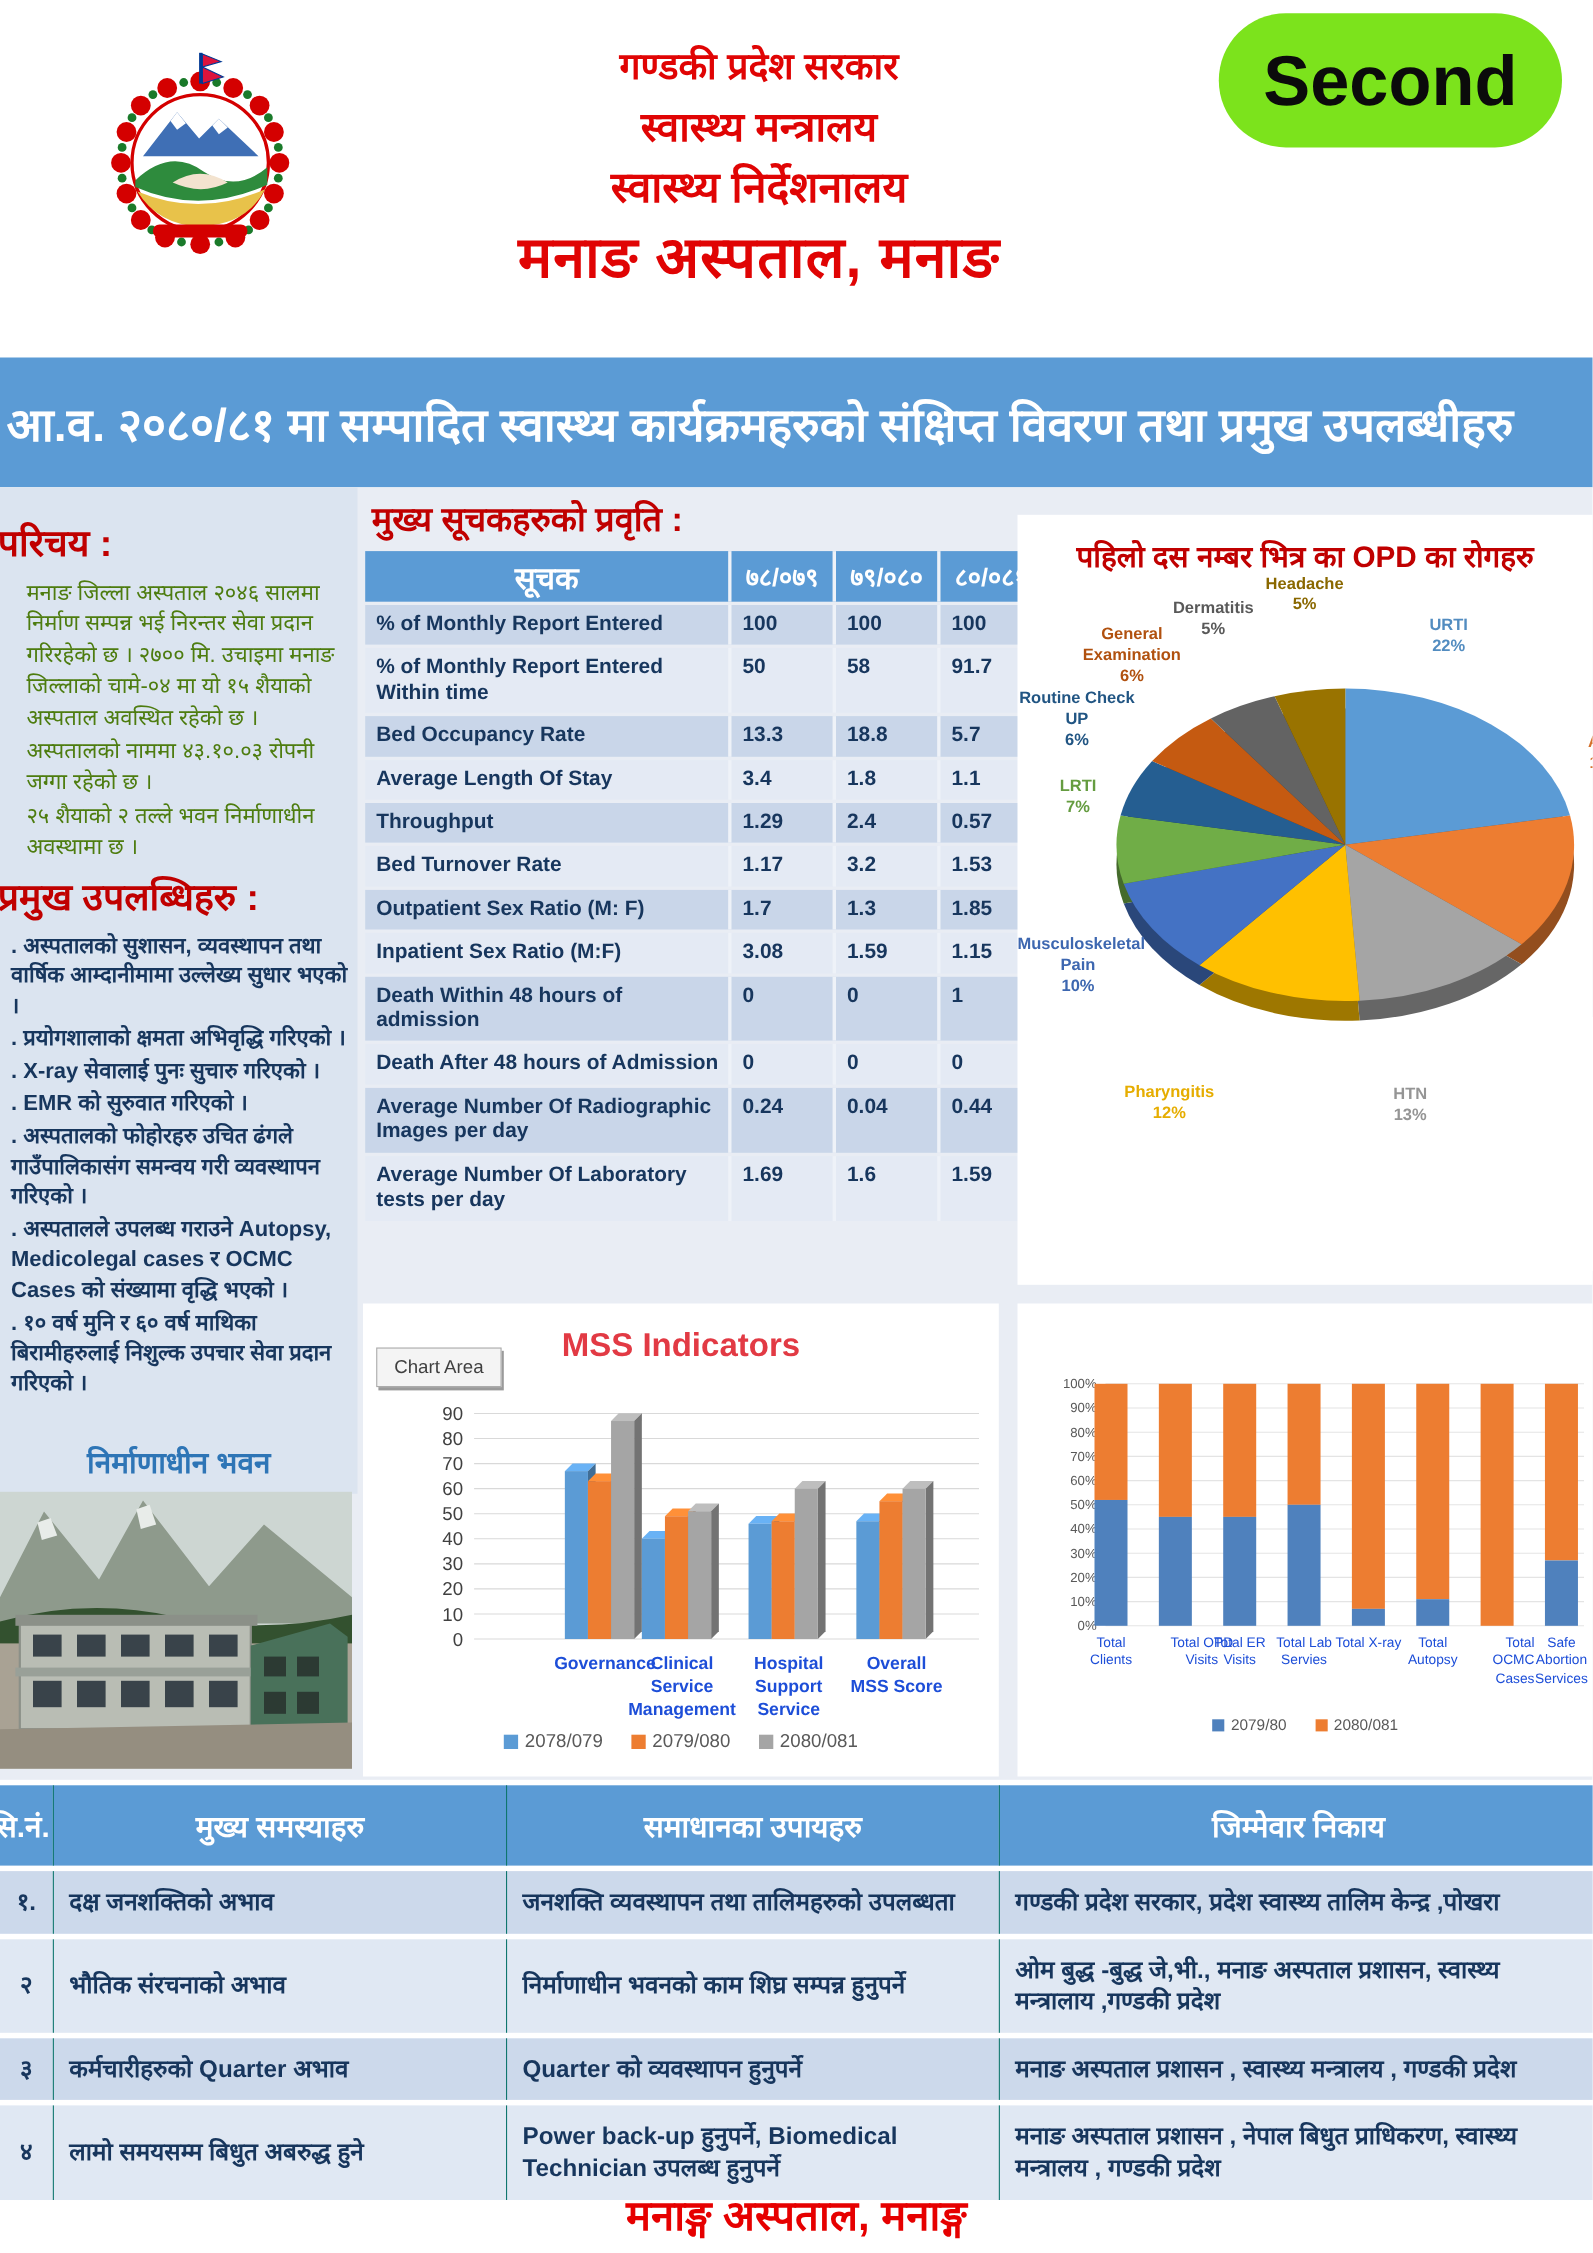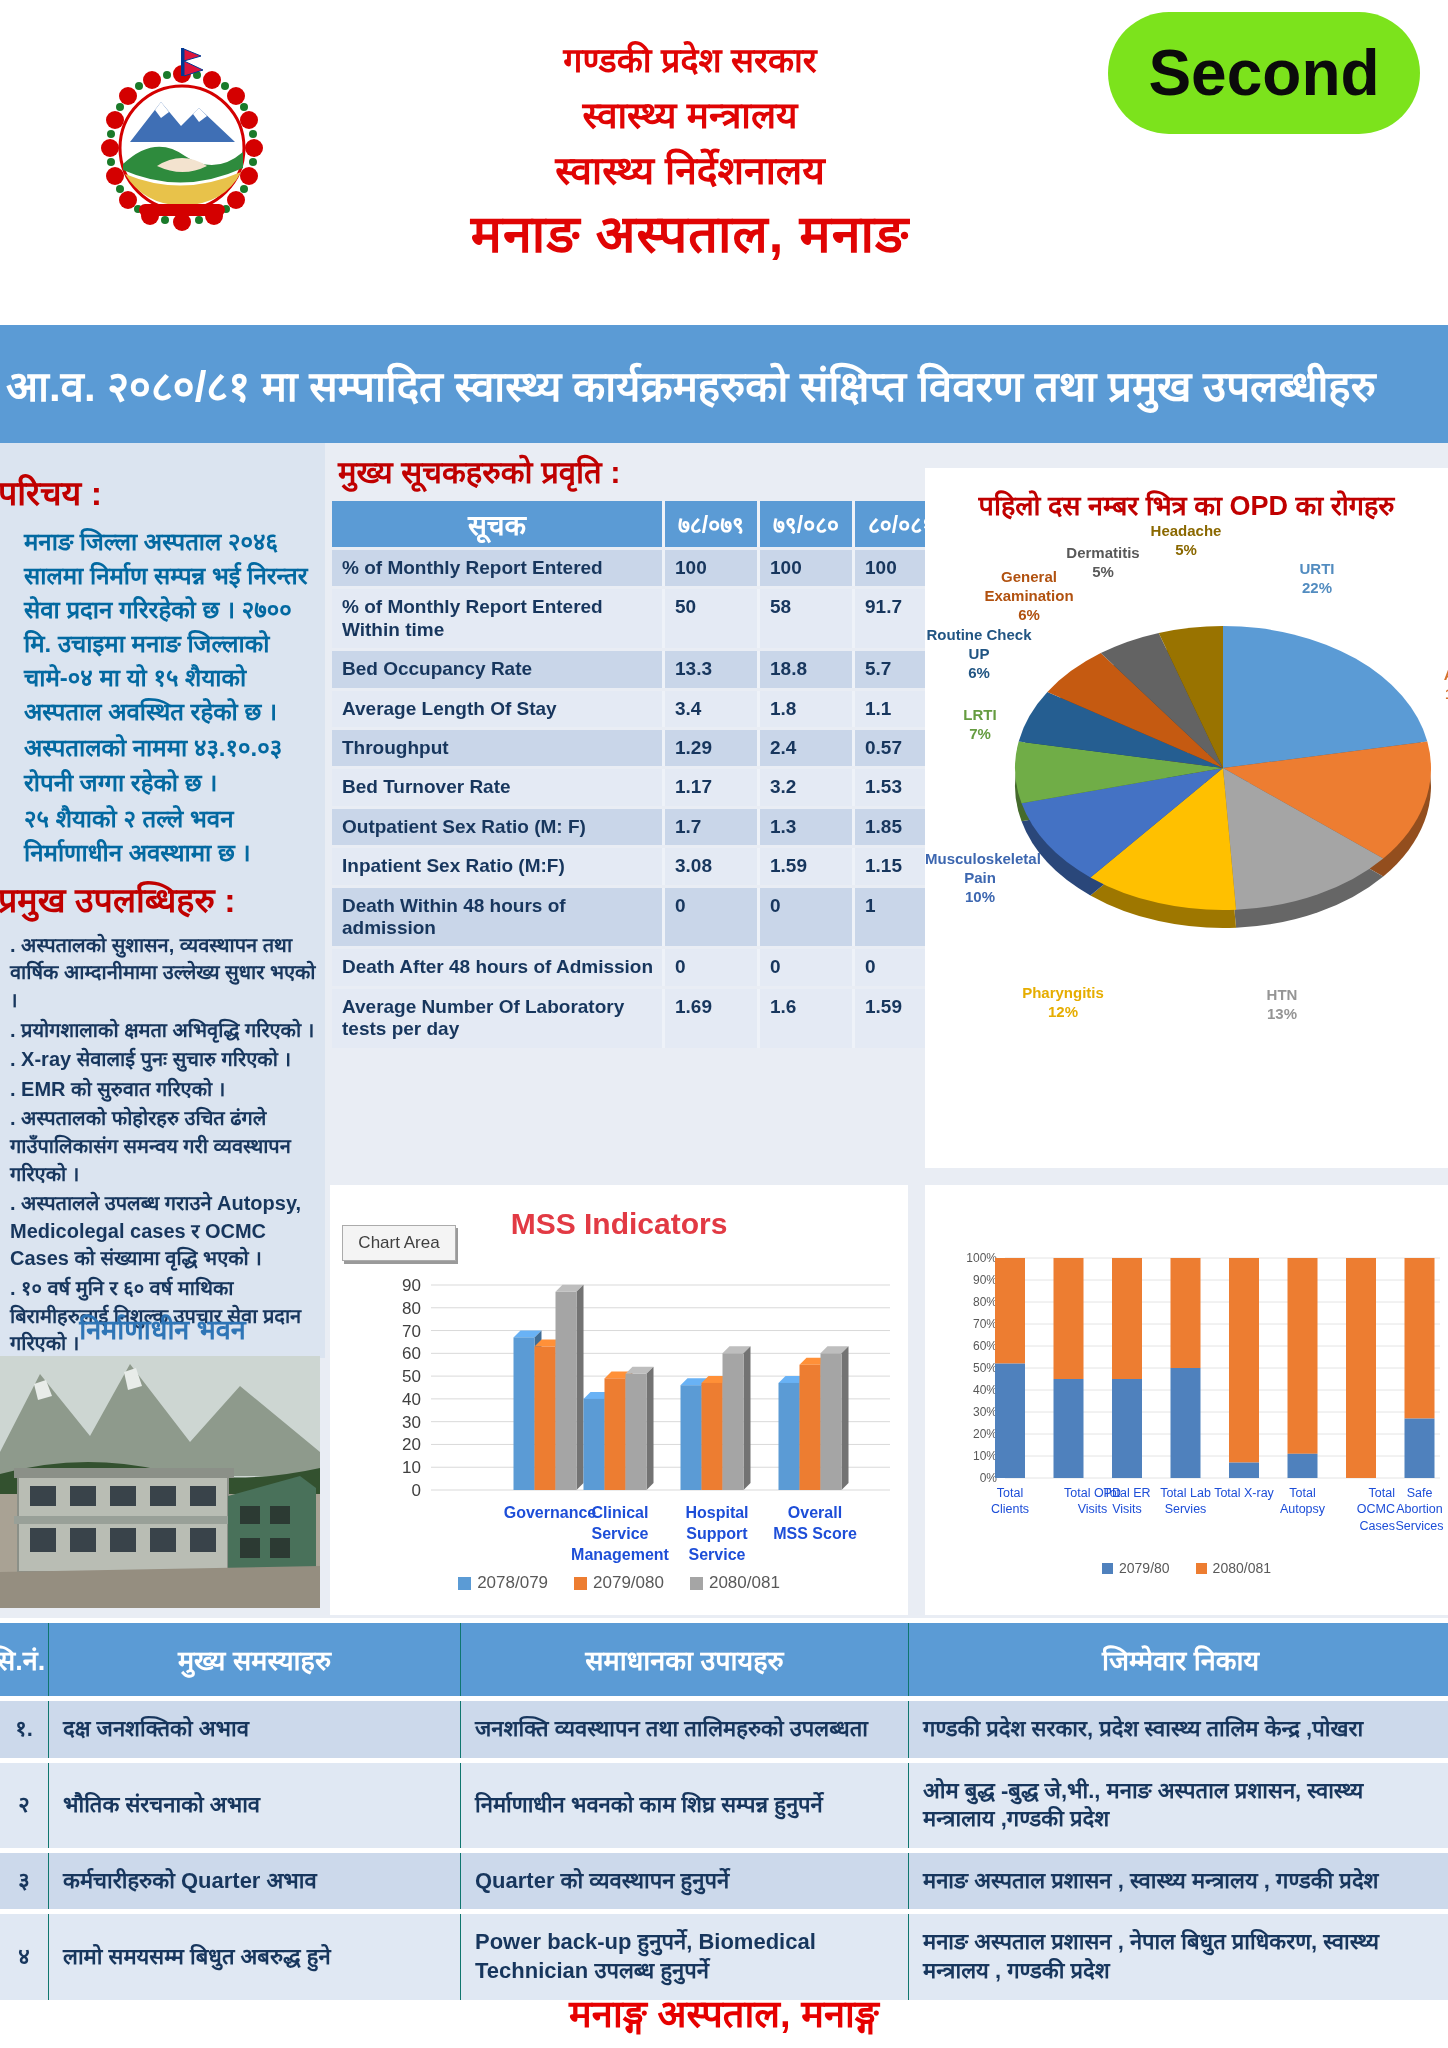--- a/index.html
+++ b/index.html
@@ -18,21 +18,21 @@
   
   .banner{position:absolute;left:0;top:325px;width:1448px;height:118px;background:#5b9bd5;
           display:flex;align-items:center;overflow:hidden;}
   .banner span{white-space:nowrap;color:#ffffff;font-weight:bold;font-size:42px;padding-left:6px;}
   
   .content-bg{position:absolute;left:0;top:443px;width:1448px;height:1175px;background:#e9edf4;}
   .leftcol{position:absolute;left:0;top:443px;width:325px;height:915px;background:#dbe4f0;
            overflow:hidden;padding:0;}
   .leftcol-inner{padding:20px 8px 0 24px;}
   .red-h{color:#c00000;font-weight:bold;font-size:34px;margin:6px 0 10px -26px;white-space:nowrap;}
-  .body-p{color:#0369a1;font-weight:bold;font-size:24px;line-height:1.42;margin:0 0 2px 0;}
+  .body-p{color:#4d7c0f;font-weight:normal;font-size:20px;line-height:1.42;margin:0 0 2px 0;}
   .ach-item{color:#17365d;font-weight:bold;font-size:20px;line-height:1.38;margin:0 0 2px -14px;}
   .photo-caption{position:absolute;left:0;top:1310px;width:325px;text-align:center;
                  color:#2e75b6;font-weight:bold;font-size:27px;}
   .photo{position:absolute;left:0;top:1356px;width:320px;height:252px;}
   
   .ind-title{position:absolute;left:338px;top:450px;color:#c00000;font-weight:bold;font-size:31px;}
   .ind-table{position:absolute;left:332px;top:498px;border-collapse:separate;border-spacing:0 3px;}
   .ind-table th{background:#5b9bd5;color:#ffffff;text-align:center;vertical-align:middle;}
   .ind-table th.lbl{width:330px;font-size:28px;font-weight:bold;padding:4px 0;}
   .ind-table th.yr{width:90px;font-size:23px;font-weight:bold;border-left:3px solid #eef2f8;}
@@ -261,20 +261,26 @@
           <td class="lbl">Death Within  48 hours of admission</td>
           <td class="val">0</td>
           <td class="val">0</td>
           <td class="val">1</td>
         </tr>
         <tr class="r-lite">
           <td class="lbl">Death After 48 hours of Admission</td>
           <td class="val">0</td>
           <td class="val">0</td>
           <td class="val">0</td>
+        </tr>
+        <tr class="r-dark">
+          <td class="lbl">Average Number Of Radiographic Images  per day</td>
+          <td class="val">0.24</td>
+          <td class="val">0.04</td>
+          <td class="val">0.44</td>
         </tr>
         <tr class="r-lite">
           <td class="lbl">Average Number Of Laboratory tests per day</td>
           <td class="val">1.69</td>
           <td class="val">1.6</td>
           <td class="val">1.59</td>
         </tr>
       </tbody>
   </table>
 

